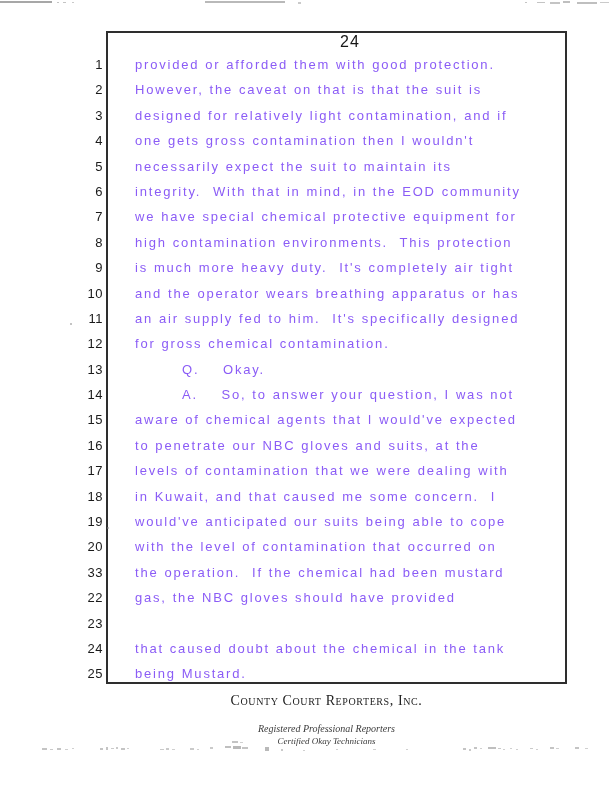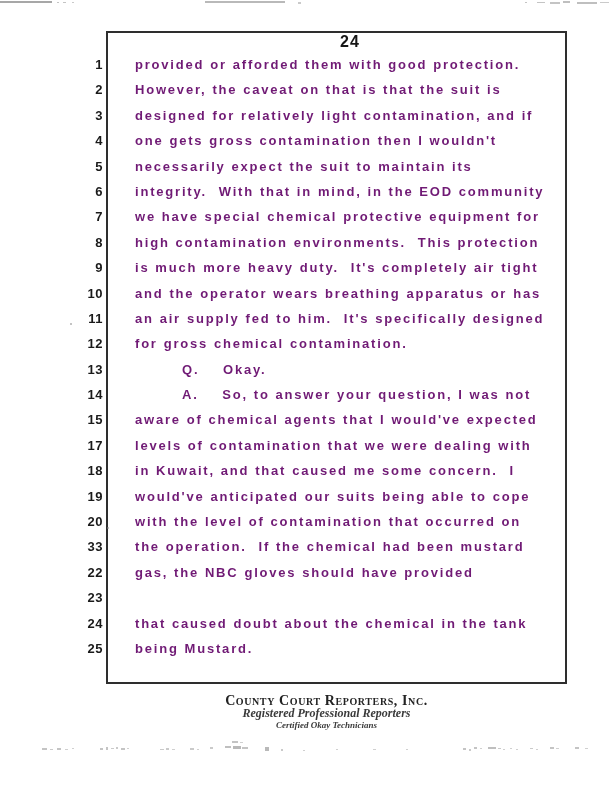--- a/index.html
+++ b/index.html
@@ -1,19 +1,19 @@
 <!DOCTYPE html>
 <html><head>
 <meta charset="utf-8">
 <style>
   html,body { margin:0; padding:0; background:#e8e8e8; }
   .canvas {
     position:relative; width:613px; height:794px;
     background:#ffffff; overflow:hidden;
-    font-family:"Liberation Sans", sans-serif; color:#1e1e1e;font-weight:bold;
+    font-family:"Liberation Sans", sans-serif; color:#1e1e1e;
   }
   
   .sheet-box {
     position:absolute; left:106px; top:31px; width:457px; height:649px;
     border:2px solid #2e2e2e; pointer-events:none;
   }
   
   .page-number {
     position:absolute; left:340px; top:33px;
     font-size:16px; letter-spacing:1px; color:#161616;
@@ -22,38 +22,38 @@
   .lines {
     position:absolute; left:60px; top:57px; width:520px;
   }
   .trow { display:flex; align-items:flex-start; height:25.4px; }
   .lnum {
     flex:0 0 43px; width:43px; text-align:right;
     font-size:13px; letter-spacing:0.5px; color:#1a1a1a;
   }
   .ltext {
     margin-left:32px; white-space:pre;
-    font-size:13px; letter-spacing:1.8px; word-spacing:0.5px; color:#701a75;
+    font-size:13px; letter-spacing:1.8px; word-spacing:0.5px; color:#8b5cf6;
   }
   .ltext.indent { padding-left:47px; }
   
   .footer {
     position:absolute; left:96px; top:694px; width:461px;
     text-align:center; color:#2a2a2a;
   }
   .footer-company {
     font-family:"Liberation Serif", serif;
     font-variant:small-caps; font-size:14px; letter-spacing:0.6px;
     color:#232323; line-height:13px;
   }
   .footer-sub1, .footer-sub2 {
     font-family:"Liberation Serif", serif; font-style:italic;
     color:#3a3a3a;
   }
-  .footer-sub1 { font-size:12px; margin-top:1px; line-height:10px; }
+  .footer-sub1 { font-size:10px; margin-top:17px; line-height:10px; }
   .footer-sub2 { font-size:9px; margin-top:2px; line-height:10px; }
   .artifact { position:absolute; pointer-events:none; }
 </style>
 </head>
 <body>
 
 <div class="canvas">
 
   <div>
       <div class="artifact" style="left: 0px; top: 1px; width: 52px; height: 2px; background: rgb(138, 138, 138); opacity: 0.75;"></div>
@@ -127,20 +127,24 @@
         <span class="lnum">13</span>
         <span class="ltext indent">Q.    Okay.</span>
       </div>
       <div class="trow">
         <span class="lnum">14</span>
         <span class="ltext indent">A.    So, to answer your question, I was not</span>
       </div>
       <div class="trow">
         <span class="lnum">15</span>
         <span class="ltext">aware of chemical agents that I would've expected</span>
+      </div>
+      <div class="trow">
+        <span class="lnum">16</span>
+        <span class="ltext">to penetrate our NBC gloves and suits, at the</span>
       </div>
       <div class="trow">
         <span class="lnum">17</span>
         <span class="ltext">levels of contamination that we were dealing with</span>
       </div>
       <div class="trow">
         <span class="lnum">18</span>
         <span class="ltext">in Kuwait, and that caused me some concern.  I</span>
       </div>
       <div class="trow">

